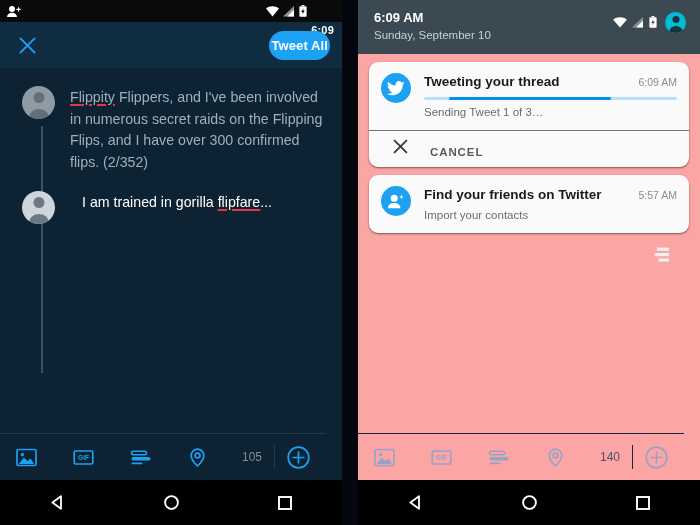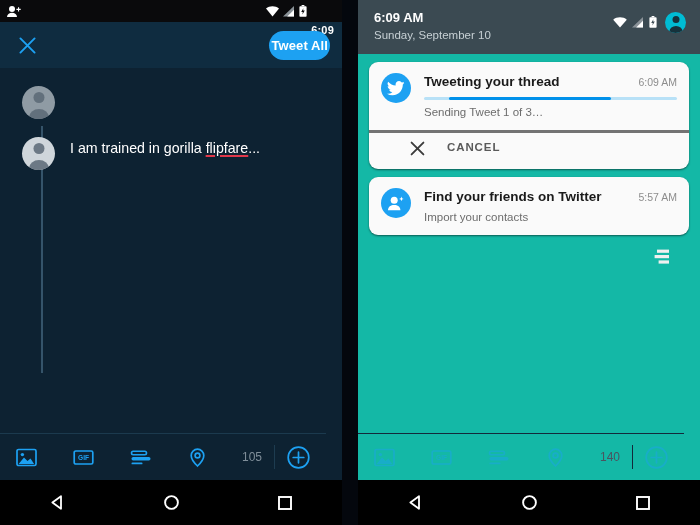--- a/index.html
+++ b/index.html
@@ -49,21 +49,21 @@
   .tb-count { color:#7f8e99; font-size:12px; margin-right:12px; }
   .tb-sep { width:1px; height:24px; background:#1d3c50; margin-right:12px; }
   .tb-plus { cursor:pointer; display:flex; }
 
   .navbar { position:absolute; left:0; right:0; bottom:0; height:45px; background:#000;
     display:flex; align-items:center; justify-content:space-around; }
   .nav-btn { cursor:pointer; display:flex; align-items:center; justify-content:center;
     width:54px; height:45px; }
 
   
-  .panel-right { position:relative; width:350px; height:525px; background:#14b8a6; overflow:hidden;margin-left:16px; }
+  .panel-right { position:relative; width:350px; height:525px; background:#fca5a5; overflow:hidden;margin-left:16px; }
   .shade { background:#3b4a52; padding:9px 14px 11px 16px; display:flex;
     align-items:flex-start; justify-content:space-between; }
   .shade-clock { color:#ffffff; font-size:13px; font-weight:bold; line-height:17px; }
   .shade-date { color:#c7d0d4; font-size:11.5px; line-height:16px; margin-top:1px; }
   .shade-icons { display:flex; align-items:center; gap:5px; padding-top:3px; }
   .shade-avatar { width:21px; height:21px; border-radius:50%; background:#00bcd4;
     position:relative; overflow:hidden; margin-left:3px; }
   .shade-avatar::before { content:""; position:absolute; left:50%; top:3.5px;
     transform:translateX(-50%); width:7px; height:7px; border-radius:50%; background:#16323c; }
   .shade-avatar::after { content:""; position:absolute; left:50%; bottom:-4px;
@@ -78,22 +78,22 @@
     display:flex; align-items:center; justify-content:center; }
   .n-body { flex:1; margin-left:13px; min-width:0; }
   .n-toprow { display:flex; align-items:baseline; justify-content:space-between; }
   .n-title { color:#1a1a1a; font-size:13.5px; font-weight:bold; line-height:17px; }
   .n-time { color:#8d8d8d; font-size:10.5px; margin-left:8px; white-space:nowrap; }
   .n-sub { color:#6d6d6d; font-size:11.5px; line-height:16px; margin-top:4px; }
   .progress { position:relative; height:3px; background:#b8e1f7; border-radius:2px;
     margin-top:7px; overflow:hidden; }
   .progress-bar { position:absolute; top:0; height:3px; background:#0091ea; border-radius:2px;
     left:10%; width:64%; }
-  .card-actions { border-top:3px solid #737373; display:flex; align-items:flex-start;
-    padding:8px 12px 9px 41px; }
+  .card-actions { border-top:1px solid #737373; display:flex; align-items:flex-end;
+    padding:8px 12px 9px 24px; }
   .act-label { color:#5a5a5a; font-size:11.5px; font-weight:bold; letter-spacing:.9px;
     margin-left:22px; cursor:pointer; }
   .clear-all { display:flex; justify-content:flex-end; padding:6px 17px 0 0; cursor:pointer; }
 
   .toolbar.dim { border-top-color:#13293a; }
   .toolbar.dim .tb-count { color:#4a5560; }
   .toolbar.dim .tb-sep { background:#13293a; }
   .scrim-ico { opacity:.45; }
 </style>
 </head>
@@ -144,23 +144,24 @@
       </div>
       <button class="btn-tweetall">Tweet All</button>
     </div>
 
     <div class="thread">
       <div class="thread-line"></div>
 
 
       <div class="tweet">
         <div class="avatar dim"></div>
-      </div>
-
-      <div class="tweet" style="padding-top:12px;">
+        <div class="tweet-text"><span></span><span class="misspell">Flippity</span><span> Flippers, and I've been involved in numerous secret raids on the Flipping Flips, and I have over 300 confirmed flips. (2/352)</span></div>
+      </div>
+
+      <div class="tweet" style="padding-top:12px;gap:12px;">
         <div class="avatar bright"></div>
         <div class="tweet-text active"><span>I am trained in gorilla </span><span class="misspell">flipfare</span><span>...</span></div>
       </div>
     </div>
 
     <div class="toolbar">
       <div class="tb-icons">
         <span class="tb-ico">
           <svg width="21" height="21" viewBox="0 0 21 21">
               <rect x="1" y="2.5" width="19" height="16" rx="1.6" fill="none" stroke="#1da1f2" stroke-width="1.7"></rect>

